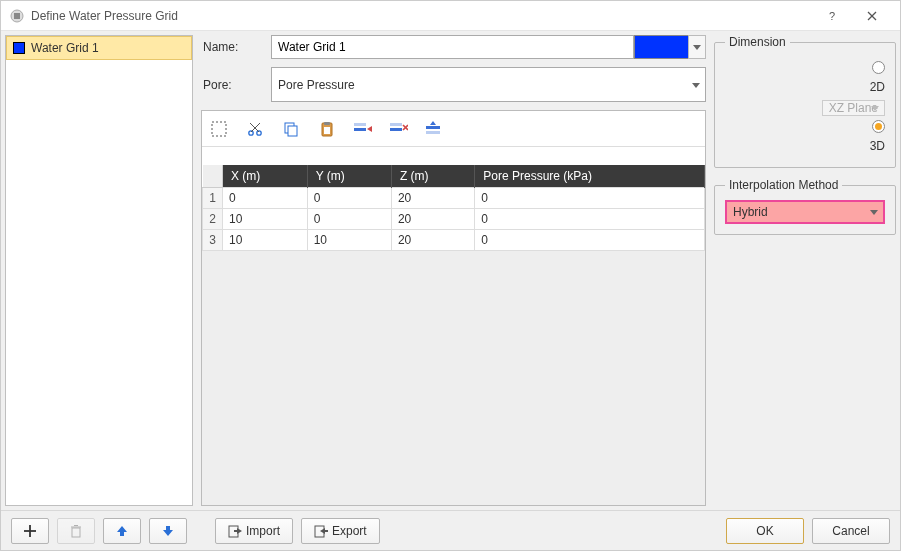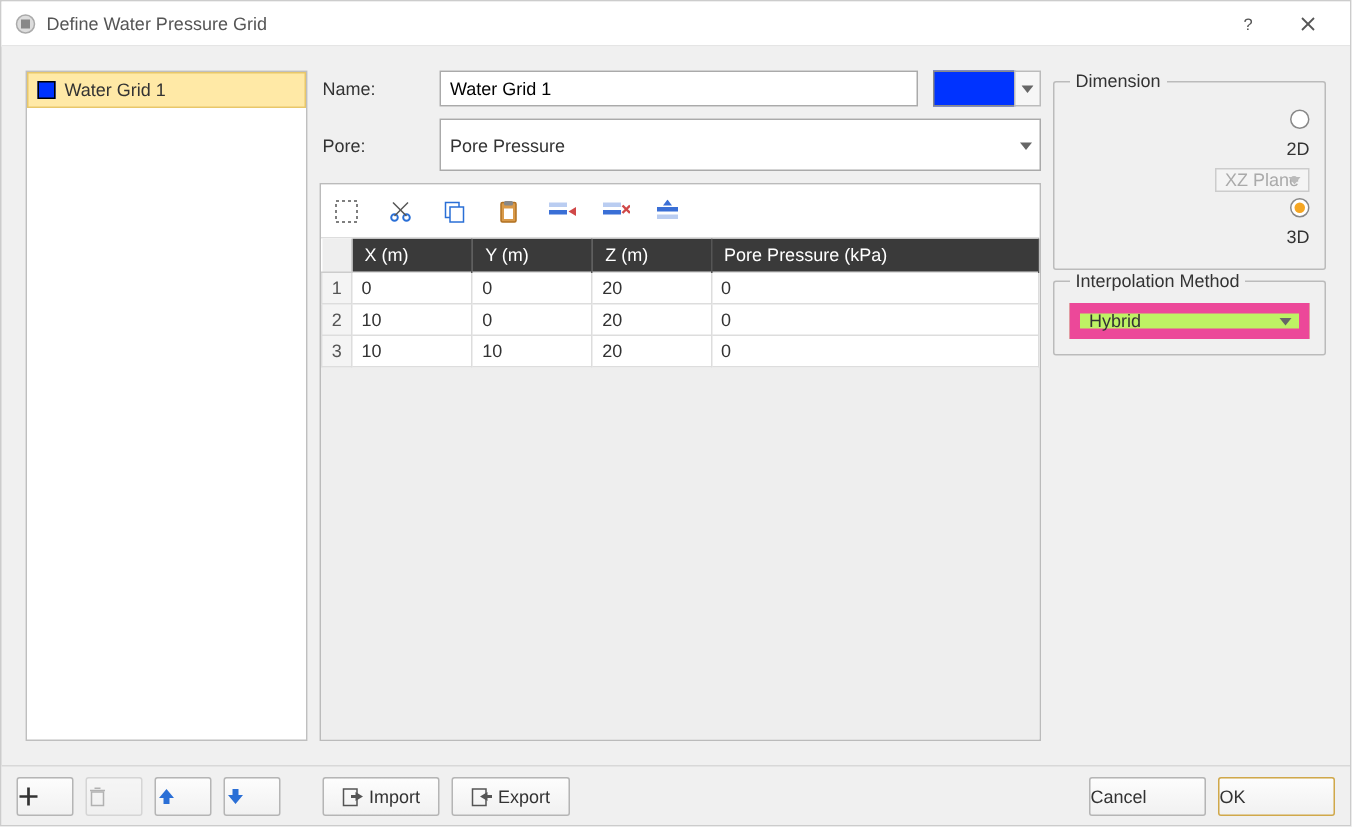--- a/index.html
+++ b/index.html
@@ -3,60 +3,60 @@
 <meta charset="utf-8">
 <style>
   * { box-sizing: border-box; }
   html, body { margin: 0; padding: 0; font-family: "Segoe UI", Tahoma, sans-serif; font-size: 12px; color: #333; background: #fff; }
   .window { width: 901px; height: 551px; border: 1px solid #ccc; display: flex; flex-direction: column; background: #f0f0f0; }
   .titlebar { height: 30px; background: #fff; display: flex; align-items: center; padding: 0 8px; border-bottom: 1px solid #e5e5e5; }
   .titlebar .icon { width: 16px; height: 16px; margin-right: 6px; }
   .titlebar .title { flex: 1; font-size: 12px; color: #555; }
   .titlebar .winbtn { width: 40px; height: 30px; display: flex; align-items: center; justify-content: center; color: #555; }
 
-  .body { flex: 1; display: flex; padding: 16px; gap: 8px; min-height: 0; }
+  .body { flex: 1; display: flex; padding: 4px; gap: 8px; min-height: 0; }
 
   .listcol { width: 188px; display: flex; flex-direction: column; }
   .listbox { flex: 1; background: #fff; border: 1px solid #bfbfbf; overflow: auto; }
   .listitem { display: flex; align-items: center; padding: 4px 6px; background: #ffe9a6; border: 1px solid #e8c76a; gap: 6px;}
   .swatch { width: 12px; height: 12px; border: 1px solid #000; background: #0033ff; }
 
   .midcol { flex: 1; display: flex; flex-direction: column; min-width: 0; }
-  .formrow { display: flex; align-items: center; gap: 10px; margin-bottom: 8px; }
+  .formrow { display: flex; align-items: center; margin-bottom: 8px; }
   .formrow > label { width: 70px; padding-left: 2px; }
   .textinput { flex: 1; height: 24px; border: 1px solid #aaa; background: #fff; padding: 0 6px; font-family: inherit; font-size: 12px; }
   .colorbtn { width: 55px; height: 24px; background: #0033ff; border: 1px solid #888; }
   .dropdownbtn { width: 18px; height: 24px; border: 1px solid #bbb; background: #f6f6f6; display:flex; align-items:center; justify-content:center; margin-left:-1px;}
   .selectwrap { flex:1; height:35px; border:1px solid #aaa; background:#fff; display:flex; align-items:center; padding:0 6px; position:relative;}
   .selectwrap .caret { position:absolute; right:4px; }
 
   .tablearea { flex:1; border:1px solid #bbb; background:#fff; display:flex; flex-direction:column; overflow:hidden;}
   .tb-toolbar { height: 36px; border-bottom: 1px solid #ddd; display:flex; align-items:center; padding: 0 8px; gap: 18px; background:#fff;}
   .tool-icon { width:18px; height:18px; display:flex; align-items:center; justify-content:center; }
 
   table.grid { border-collapse: collapse; width: 100%; }
   table.grid th { background: #3a3a3a; color: #fff; font-weight: normal; text-align: left; padding: 4px 8px; border-right: 1px solid #555; font-size: 12px;}
   table.grid th.corner { background:#eee; width:20px; border-right:1px solid #ccc; border-bottom:1px solid #ccc;}
   table.grid td.rowhead { background:#f4f4f4; text-align:center; width:20px; border:1px solid #ddd; color:#555;}
   table.grid td { border:1px solid #ddd; padding: 3px 6px; background:#fff; }
-  .gridwrap { flex:1; overflow:auto; background:#eee; }
+  .gridwrap { flex:1; overflow:auto; background:#eee;margin-top:18px; }
   .gridwrap-inner { background:#fff; }
 
-  .rightcol { width: 182px; display:flex; flex-direction:column; }
+  .rightcol { width: 182px; display:flex; flex-direction:column; gap:10px; }
   fieldset.panel { border:1px solid #bbb; border-radius:2px; padding: 8px 10px 10px 10px; margin:0; }
   fieldset.panel legend { padding: 0 4px; font-size:12px; color:#333; }
   .radio-row { display:flex; align-items:flex-end; gap:6px; margin: 4px 0; flex-direction: column; }
   .radio { width:13px; height:13px; border:1px solid #888; border-radius:50%; display:flex; align-items:center; justify-content:center; background:#fff;}
   .radio.checked::after { content:""; width:7px; height:7px; background:#f5a623; border-radius:50%; }
   .disabled-select { flex:1; height:34px; border:1px solid #ccc; background:#f4f4f4; color:#aaa; display:flex; align-items:center; padding:0 6px; position:relative;}
   .mini-caret { position:absolute; right:4px; color:#aaa;}
-  .interp-select { height:24px; border:7px solid #ec4899; background:#bef264; display:flex; align-items:center; padding:0 6px; position:relative; width:100%;}
+  .interp-select { height:24px; border:2px solid #ec4899; background:#fca5a5; display:flex; align-items:center; padding:0 6px; position:relative; width:100%;}
 
   .footer { height: 40px; border-top: 1px solid #d8d8d8; display:flex; align-items:center; padding: 0 10px; gap:8px; background:#f0f0f0;}
-  .btn { height:26px; border:1px solid #b5b5b5; background:linear-gradient(#fdfdfd,#f1f1f1); display:flex; align-items:center; justify-content:flex-start; border-radius:2px; font-family:inherit; font-size:12px; cursor:default;}
+  .btn { height:26px; border:1px solid #b5b5b5; background:linear-gradient(#fdfdfd,#f1f1f1); display:flex; align-items:center; justify-content:center; border-radius:2px; font-family:inherit; font-size:12px; cursor:default;}
   .btn.icononly { width:38px; }
   .btn.primary { border:1px solid #d0a84a; width:78px;}
   .btn.std { width:78px; }
   .btn.withtext { padding: 0 12px; gap:4px;}
   .spacer { flex:1; }
   svg { display:block; }
   .caret svg, .mini-caret svg { width:10px; height:10px; }
 </style>
 </head>
 <body>
@@ -280,20 +280,20 @@
       <span>Import</span>
     </div>
     <div class="btn withtext">
       <svg width="14" height="14" viewBox="0 0 14 14">
           <rect x="1" y="2" width="9" height="11" fill="none" stroke="#555"></rect>
           <polygon points="6,7 11,4 11,6 14,6 14,8 11,8 11,10" fill="#555" transform="translate(0,0)"></polygon>
         </svg>
       <span>Export</span>
     </div>
     <div class="spacer"></div>
+    <div class="btn primary">
+      <span>OK</span>
+    </div>
     <div class="btn std">
       <span>Cancel</span>
     </div>
-    <div class="btn primary">
-      <span>OK</span>
-    </div>
   </div>
 </div>
 
 </body></html>

